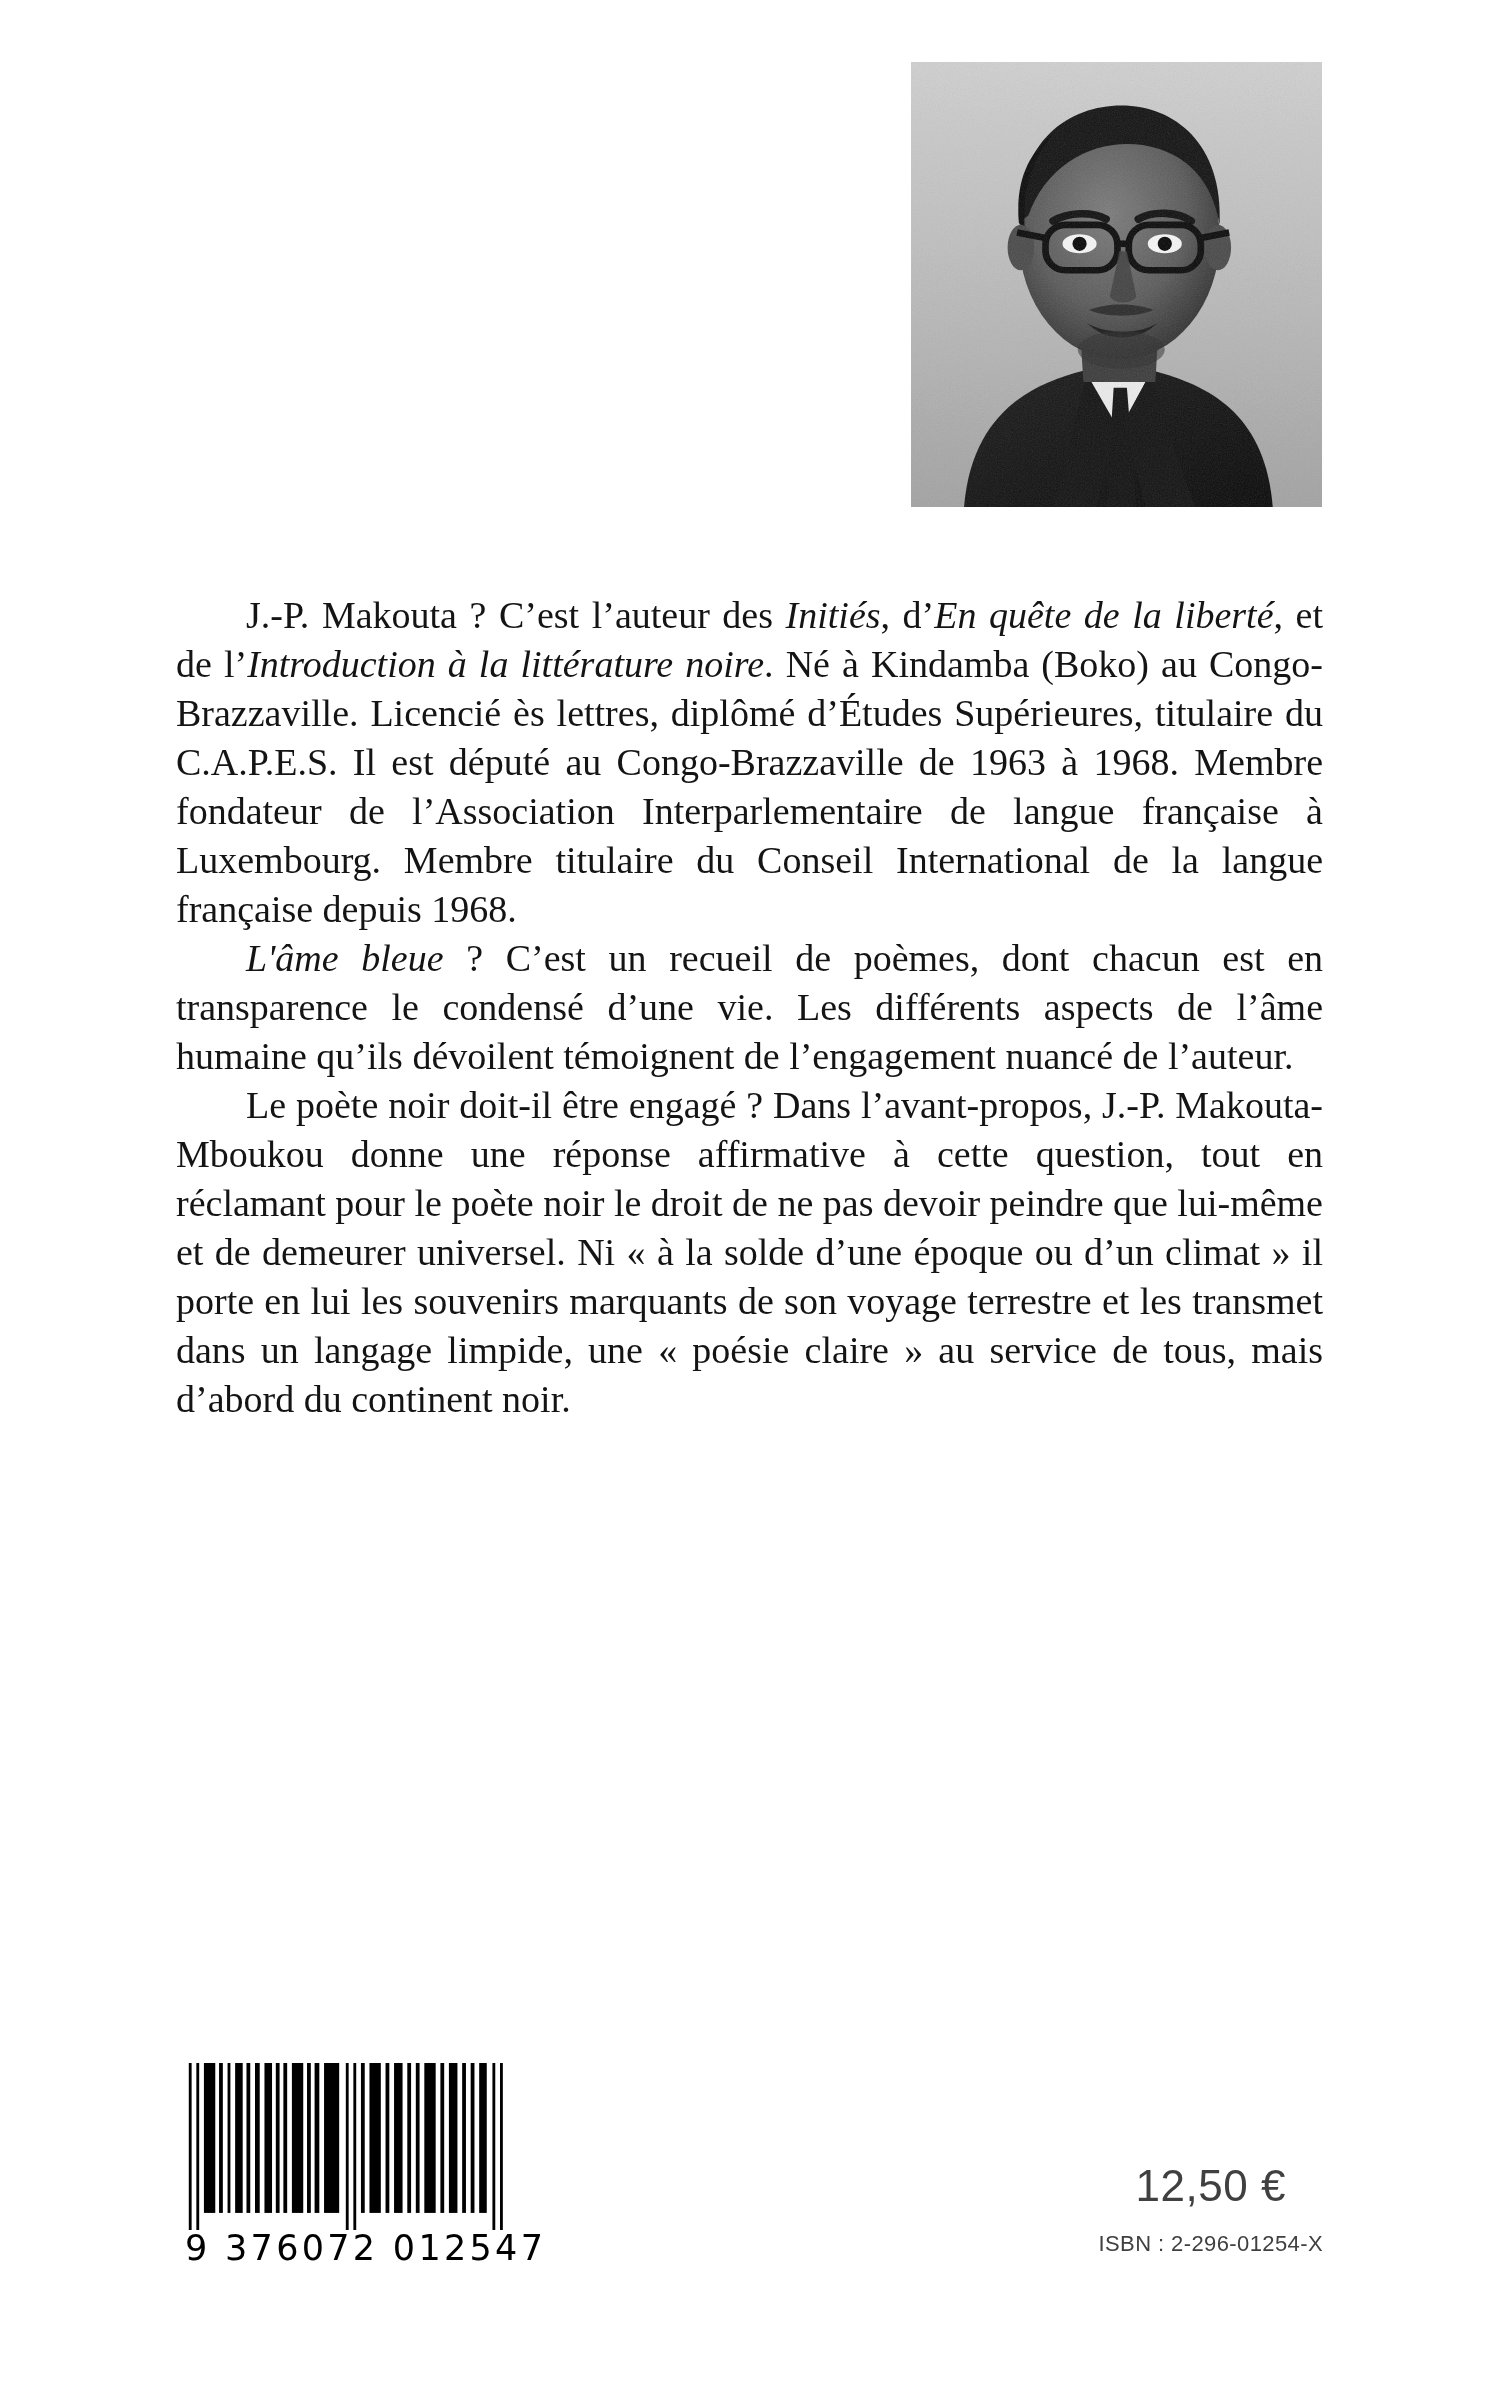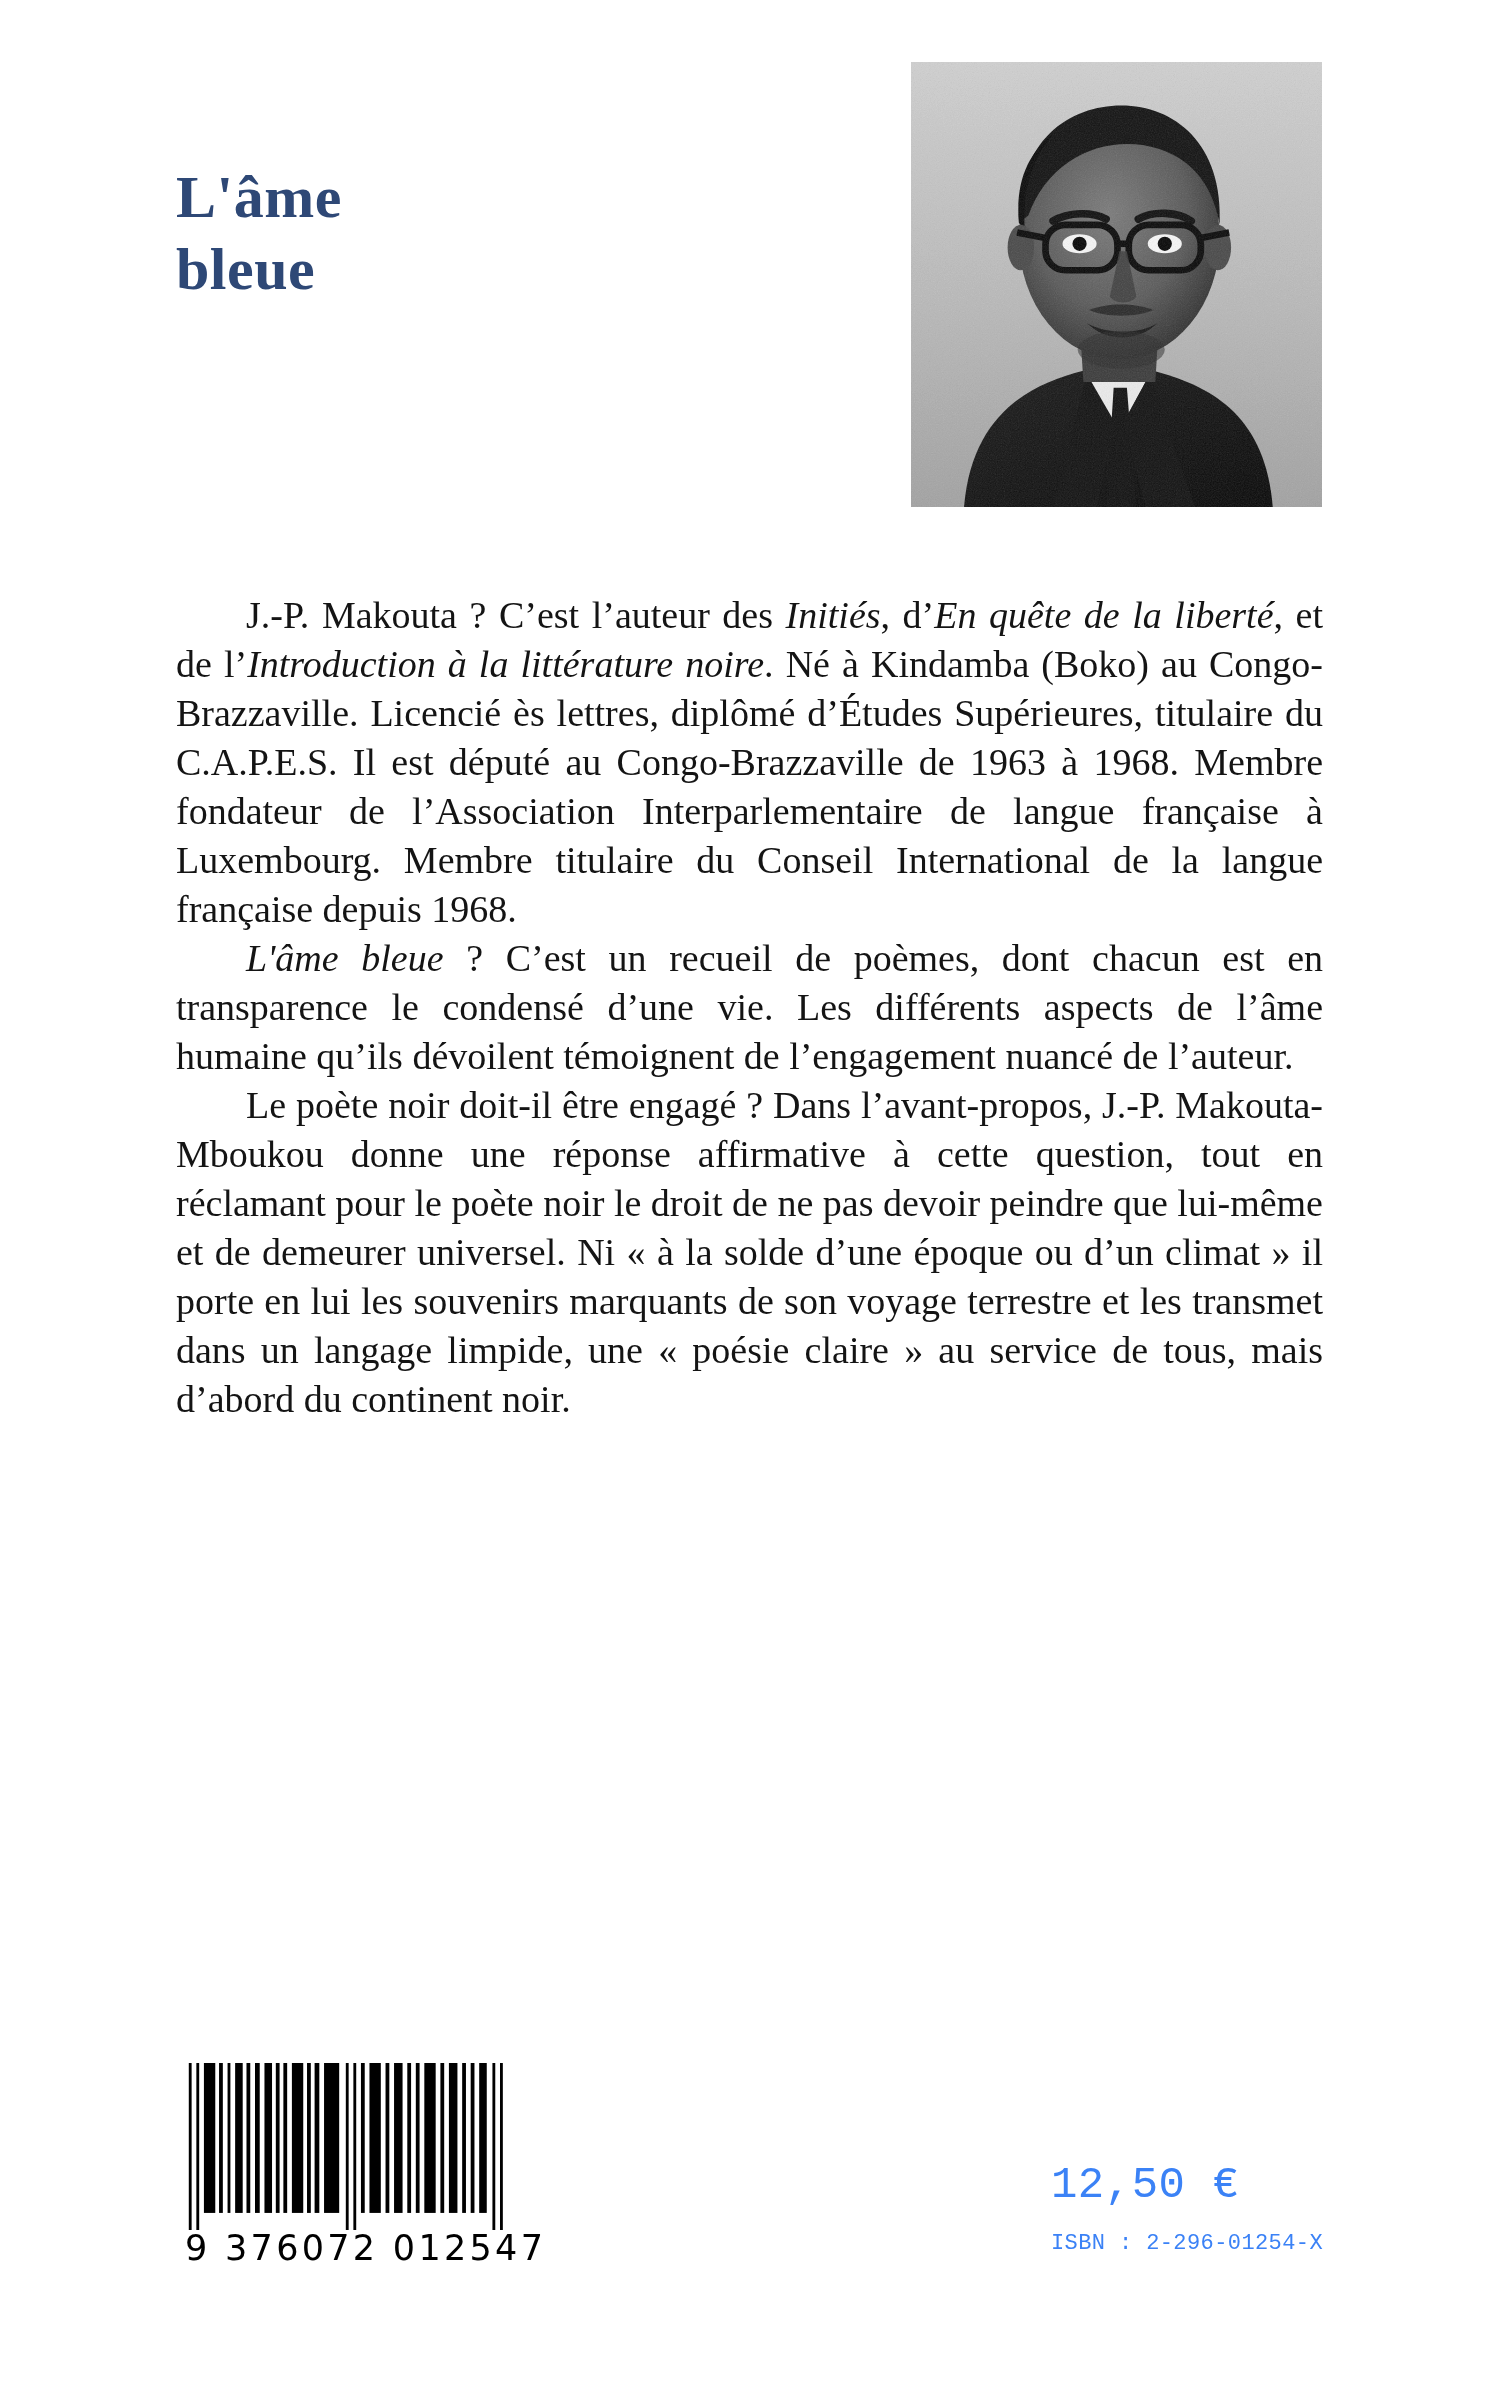--- a/index.html
+++ b/index.html
@@ -93,45 +93,41 @@
     color: #000;
     margin-top: -1.9px;
     white-space: nowrap;
   }
 
   
   .price-block {
     position: absolute;
     right: 185px;
     top: 2158px;
-    text-align: left;
-    font-family: Liberation Mono, monospace;
-    color: #3b82f6;
+    text-align: center;
+    font-family: Liberation Sans, sans-serif;
+    color: #404040;
   }
   .price {
     font-size: 44px;
     line-height: 55px;
     letter-spacing: 0.5px;
   }
   .isbn {
     font-size: 22px;
     line-height: 44px;
     letter-spacing: 0.4px;
     margin-top: 8.5px;
   }
 </style>
 </head>
 <body>
 
 <div class="page">
 
-  <div class="title-block">
-    <div class="title-line">L'âme</div>
-    <div class="title-line">bleue</div>
-  </div>
 
   <div class="photo-frame">
     <svg viewBox="0 0 434 470" preserveAspectRatio="xMidYMid slice">
       <defs>
         <linearGradient id="bgGrad" x1="0" y1="0" x2="0" y2="1">
           <stop offset="0%" stop-color="#c9c9c9"></stop>
           <stop offset="55%" stop-color="#b4b4b4"></stop>
           <stop offset="100%" stop-color="#9f9f9f"></stop>
         </linearGradient>
         <radialGradient id="faceGrad" cx="45%" cy="40%" r="62%">

